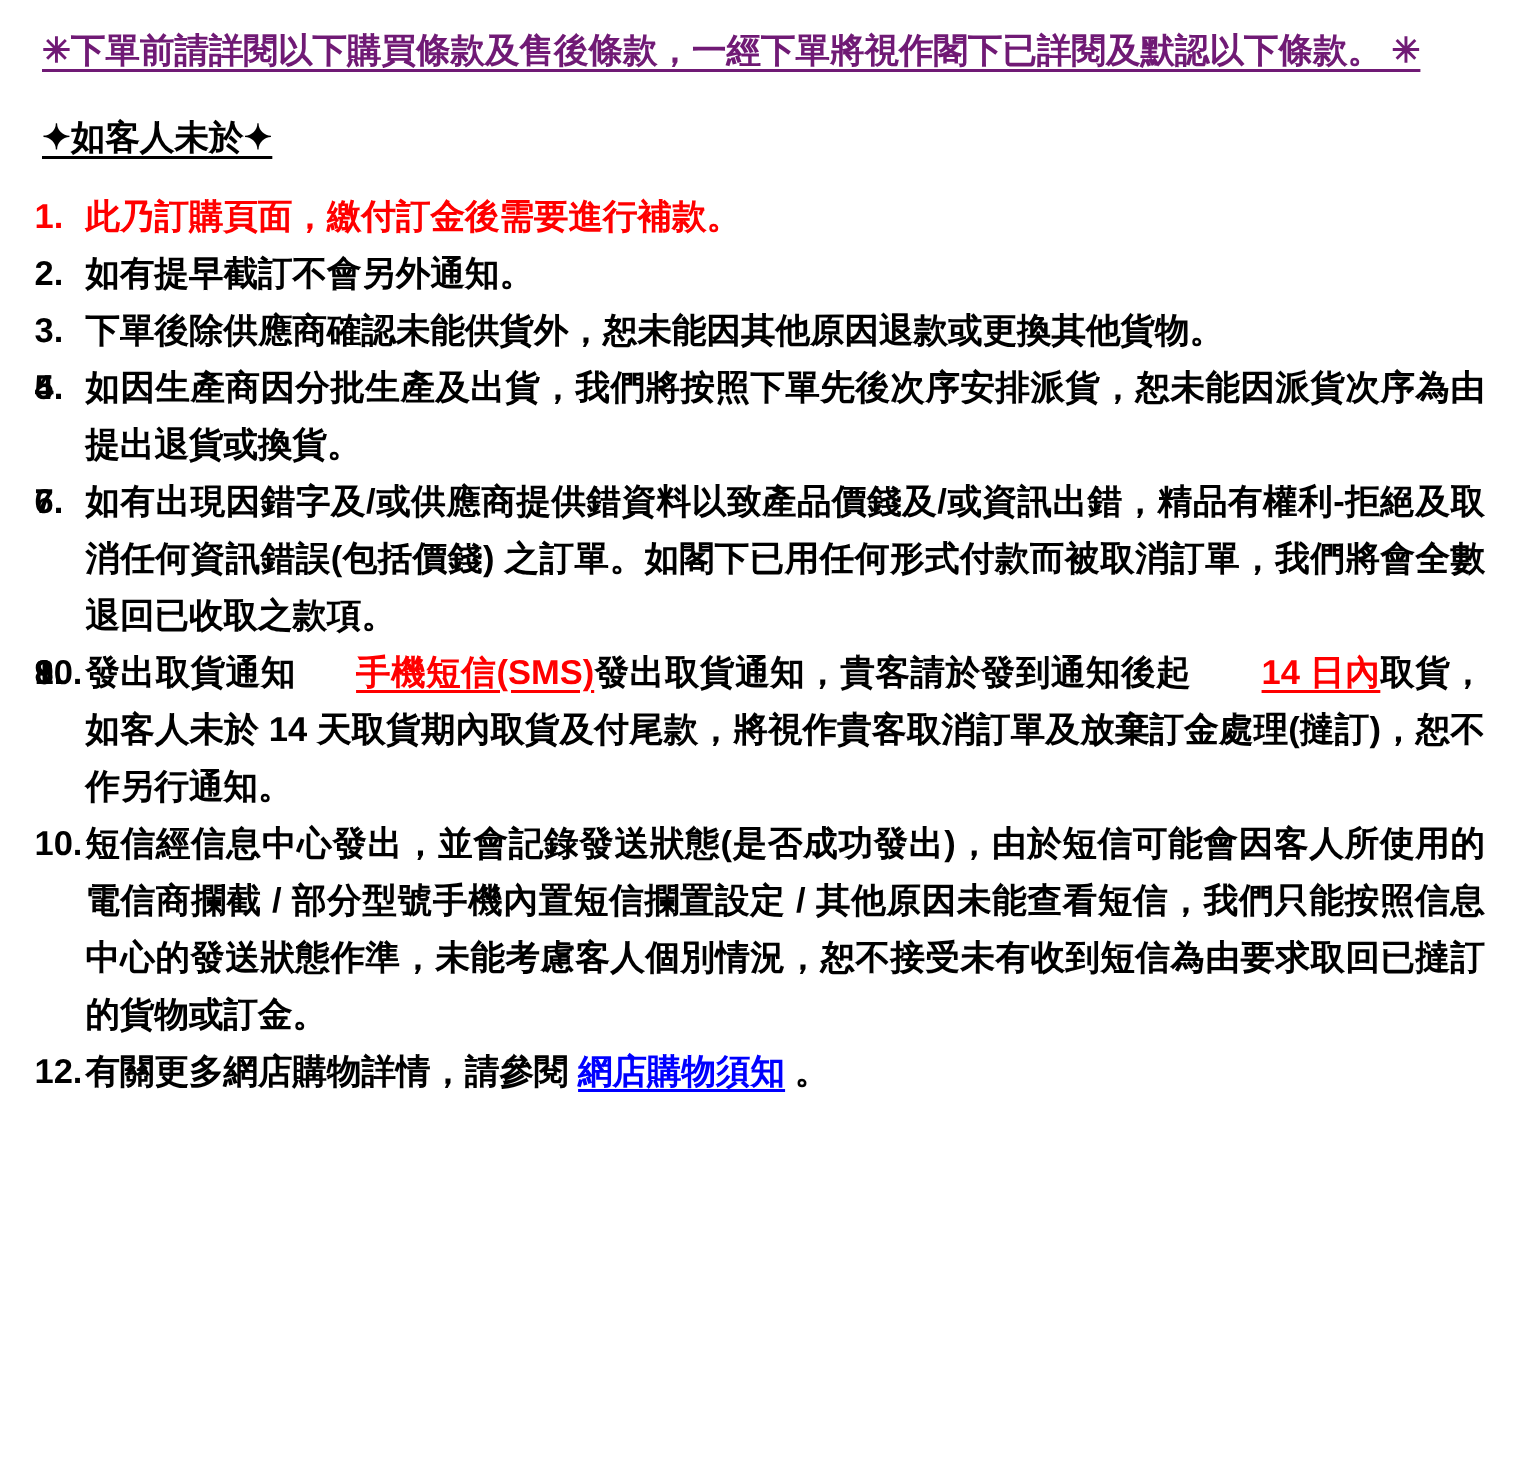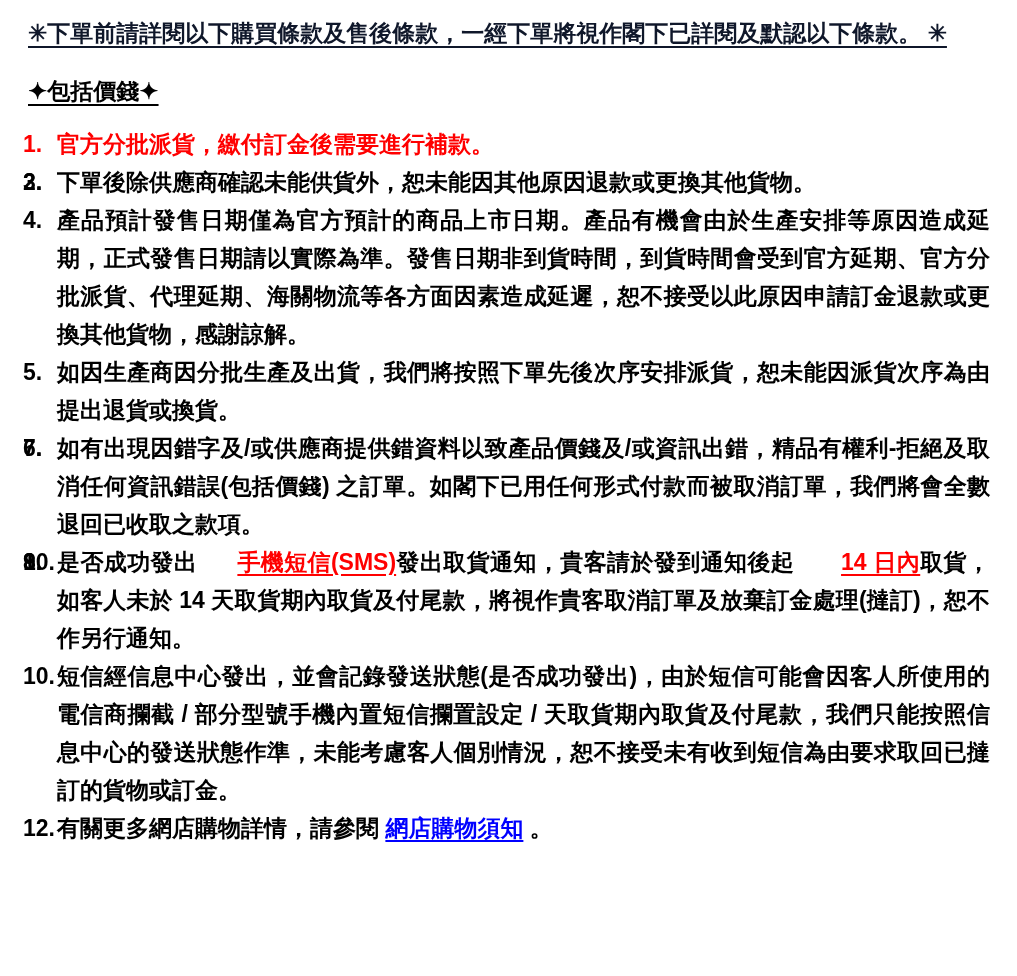--- a/index.html
+++ b/index.html
@@ -12,21 +12,21 @@
     min-height: 976px;
     font-family: "Liberation Sans", sans-serif;
     font-weight: bold;
     color: #000000;
     font-size: 23px;
     box-sizing: border-box;
     padding-top: 14px;
   }
   .notice {
     margin: 0 20px 0 28px;
-    color: #0f172a;
+    color: #701a75;
     line-height: 38px;
   }
   .u {
     text-decoration: underline;
     text-decoration-thickness: 2px;
     text-underline-offset: 5px;
   }
   .subheading {
     margin: 20px 0 0 28px;
     color: #000000;
@@ -65,42 +65,42 @@
     cursor: pointer;
   }
 </style>
 </head>
 <body>
 
 <div class="doc">
 
   <div class="notice"><span class="u">✳下單前請詳閱以下購買條款及售後條款，一經下單將視作閣下已詳閱及默認以下條款。 ✳</span></div>
 
-  <div class="subheading"><span class="u">✦包括價錢✦</span></div>
+  <div class="subheading"><span class="u">✦如客人未於✦</span></div>
 
   <div class="terms">
 
-    <div class="term red"><span class="num">1.</span><span>官方分批派貨，繳付訂金後需要進行補款。</span></div>
+    <div class="term red"><span class="num">1.</span><span>此乃訂購頁面，繳付訂金後需要進行補款。</span></div>
 
-    <div class="term"><span class="num">2.</span></div>
+    <div class="term"><span class="num">2.</span><span>如有提早截訂不會另外通知。</span></div>
 
     <div class="term"><span class="num">3.</span><span>下單後除供應商確認未能供貨外，恕未能因其他原因退款或更換其他貨物。</span></div>
 
-    <div class="term"><span class="num">4.</span><span>產品預計發售日期僅為官方預計的商品上市日期。產品有機會由於生產安排等原因造成延期，正式發售日期請以實際為準。發售日期非到貨時間，到貨時間會受到官方延期、官方分批派貨、代理延期、海關物流等各方面因素造成延遲，恕不接受以此原因申請訂金退款或更換其他貨物，感謝諒解。</span></div>
+    <div class="term"><span class="num">4.</span></div>
 
     <div class="term"><span class="num">5.</span><span>如因生產商因分批生產及出貨，我們將按照下單先後次序安排派貨，恕未能因派貨次序為由提出退貨或換貨。</span></div>
 
     <div class="term"><span class="num">6.</span></div>
 
     <div class="term"><span class="num">7.</span><span>如有出現因錯字及/或供應商提供錯資料以致產品價錢及/或資訊出錯，精品有權利-拒絕及取消任何資訊錯誤(包括價錢) 之訂單。如閣下已用任何形式付款而被取消訂單，我們將會全數退回已收取之款項。</span></div>
 
     <div class="term"><span class="num">8.</span></div>
 
     <div class="term"><span class="num">9.</span></div>
 
-    <div class="term"><span class="num">10.</span><span>是否成功發出</span><span class="hl">手機短信(SMS)</span><span>發出取貨通知，貴客請於發到通知後起 </span><span class="hl">14 日內</span><span>取貨，如客人未於 14 天取貨期內取貨及付尾款，將視作貴客取消訂單及放棄訂金處理(撻訂)，恕不作另行通知。</span></div>
+    <div class="term"><span class="num">10.</span><span>發出取貨通知</span><span class="hl">手機短信(SMS)</span><span>發出取貨通知，貴客請於發到通知後起 </span><span class="hl">14 日內</span><span>取貨，如客人未於 14 天取貨期內取貨及付尾款，將視作貴客取消訂單及放棄訂金處理(撻訂)，恕不作另行通知。</span></div>
 
-    <div class="term"><span class="num">10.</span><span>短信經信息中心發出，並會記錄發送狀態(是否成功發出)，由於短信可能會因客人所使用的電信商攔截 / 部分型號手機內置短信攔置設定 / 天取貨期內取貨及付尾款，我們只能按照信息中心的發送狀態作準，未能考慮客人個別情況，恕不接受未有收到短信為由要求取回已撻訂的貨物或訂金。</span></div>
+    <div class="term"><span class="num">10.</span><span>短信經信息中心發出，並會記錄發送狀態(是否成功發出)，由於短信可能會因客人所使用的電信商攔截 / 部分型號手機內置短信攔置設定 / 其他原因未能查看短信，我們只能按照信息中心的發送狀態作準，未能考慮客人個別情況，恕不接受未有收到短信為由要求取回已撻訂的貨物或訂金。</span></div>
 
     <div class="term"><span class="num">12.</span><span>有關更多網店購物詳情，請參閱 </span><a class="link">網店購物須知</a><span> 。</span></div>
 
   </div>
 </div>
 
 </body></html>

